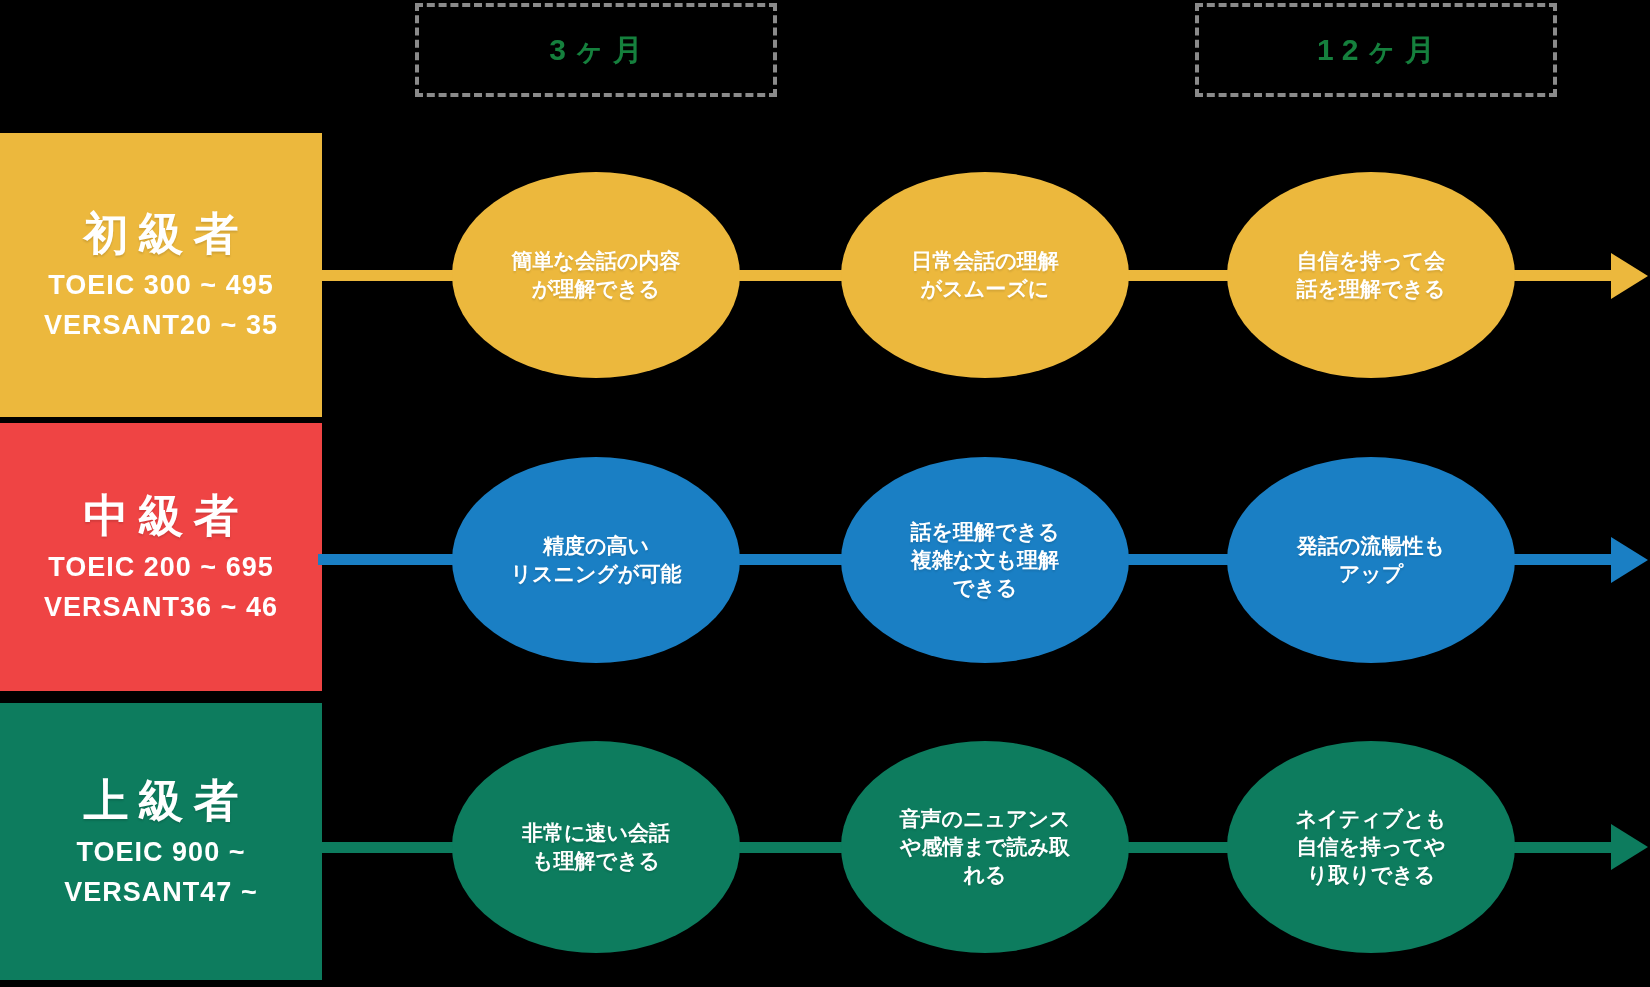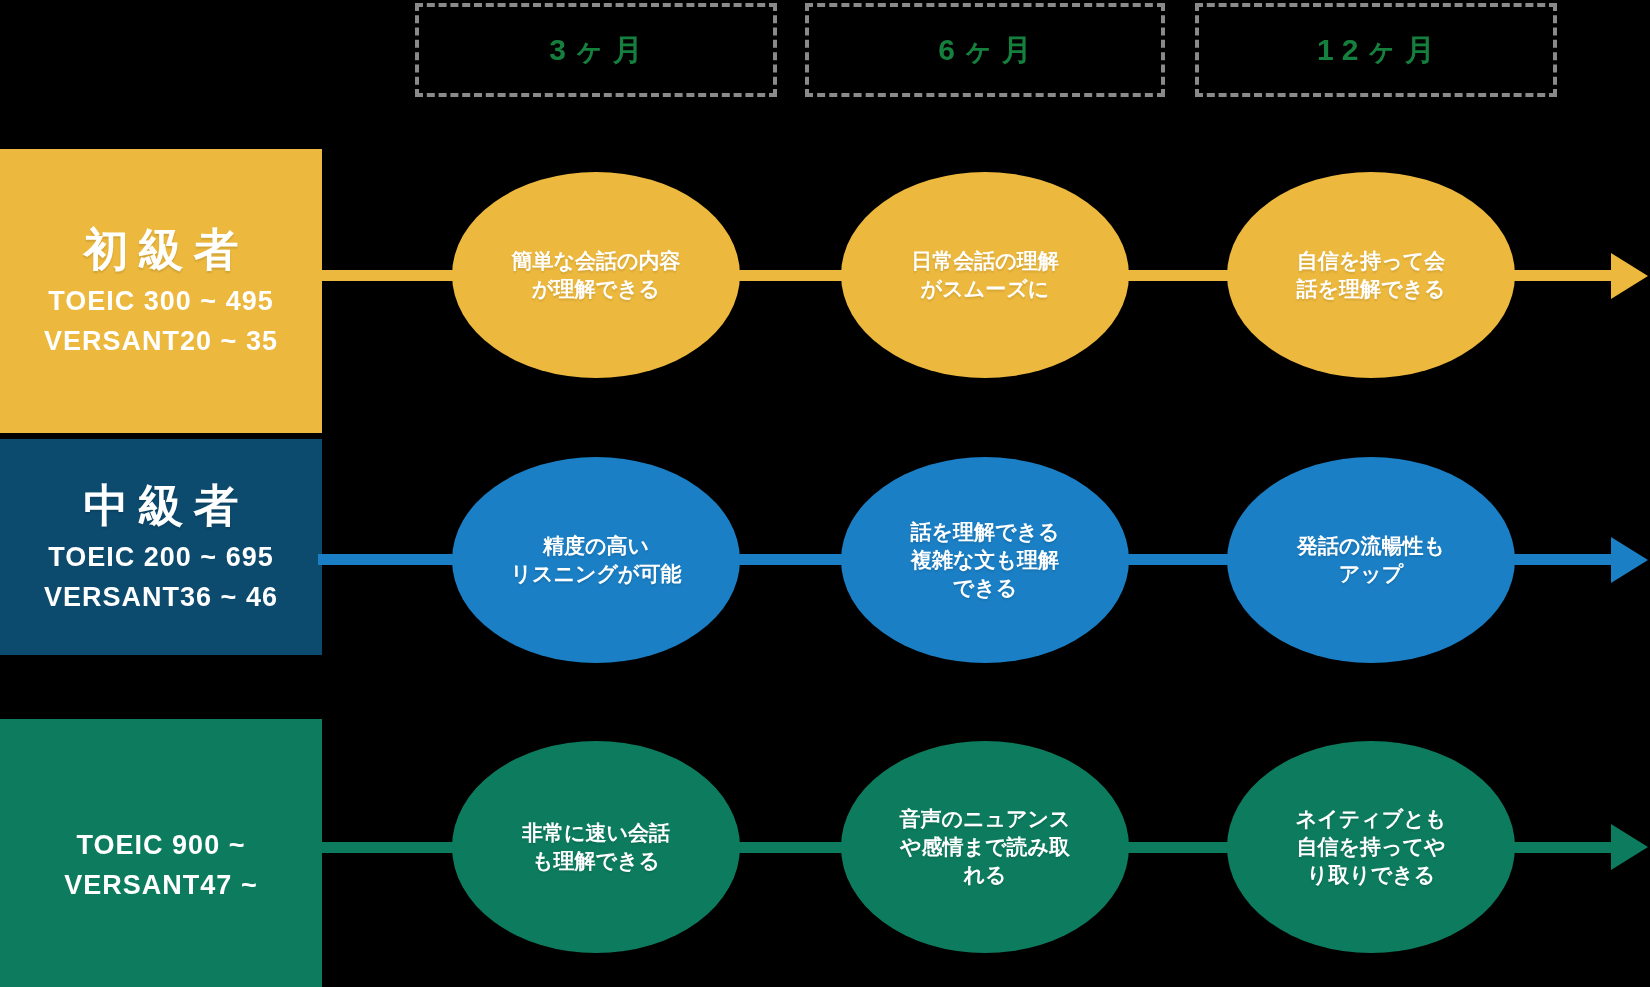--- a/index.html
+++ b/index.html
@@ -39,24 +39,23 @@
   .level-box {
     position: absolute;
     left: 0;
     width: 322px;
     display: flex;
     flex-direction: column;
     align-items: center;
     justify-content: center;
     color: #ffffff;
     text-align: center;
-    margin-top: 16px;
   }
   .level-beginner     { top: 133px; height: 284px; background: #ECB83D; }
-  .level-intermediate { top: 423px; height: 216px; background: #0c4a6e; }
+  .level-intermediate { top: 423px; height: 268px; background: #ef4444; }
   .level-advanced     { top: 703px; height: 277px; background: #0D7C5E; }
   .level-name {
     font-size: 45px;
     font-weight: bold;
     letter-spacing: 10px;
     text-indent: 10px;
     line-height: 1;
     text-shadow: 0 2px 2px rgba(0,0,0,0.12);
   }
   .level-sub {
@@ -120,38 +119,36 @@
   .bubble.col-3 { left: 1227px; }
 </style>
 </head>
 <body>
 
 <div class="stage">
 
   <div class="period-box period-1">
     <span class="period-label">3ヶ月</span>
   </div>
-  <div class="period-box period-2">
-    <span class="period-label">6ヶ月</span>
-  </div>
   <div class="period-box period-3">
     <span class="period-label">12ヶ月</span>
   </div>
 
   <div class="level-box level-beginner">
     <div class="level-name">初級者</div>
     <div class="level-sub">TOEIC 300 ~ 495</div>
     <div class="level-sub">VERSANT20 ~ 35</div>
   </div>
   <div class="level-box level-intermediate">
     <div class="level-name">中級者</div>
     <div class="level-sub">TOEIC 200 ~ 695</div>
     <div class="level-sub">VERSANT36 ~ 46</div>
   </div>
   <div class="level-box level-advanced">
+    <div class="level-name">上級者</div>
     <div class="level-sub">TOEIC 900 ~</div>
     <div class="level-sub">VERSANT47 ~</div>
   </div>
 
   <div class="row-beginner">
     <div class="arrow-line"></div>
     <div class="arrow-head"></div>
     <div class="bubble col-1">
       <span class="bubble-label">簡単な会話の内容
 が理解できる</span>

